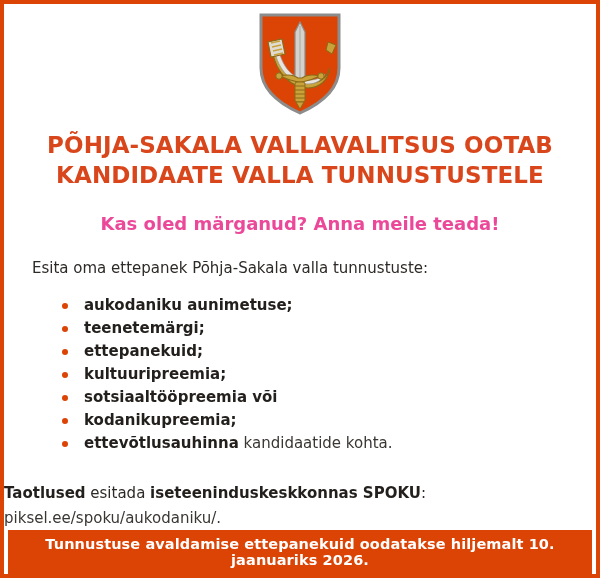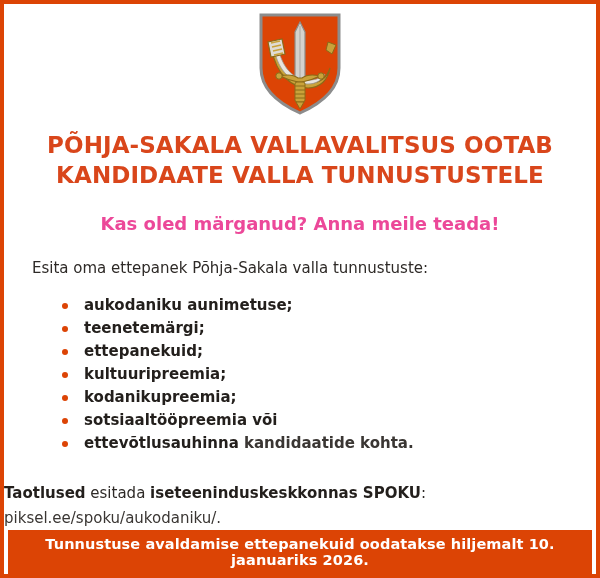--- a/index.html
+++ b/index.html
@@ -92,21 +92,21 @@
     width: 6px;
     height: 6px;
     border-radius: 50%;
     background: #dc4405;
   }
   .bullets li .b {
     font-weight: bold;
     color: #231f1c;
   }
   .bullets li .r {
-    font-weight: bold;
+    font-weight: normal;
     color: #3a3633;
   }
 
   
   .apply {
     margin: 26px 0 0 0;
     text-align: left;
     color: #2e2a27;
     font-size: 15px;
     line-height: 25px;
@@ -192,24 +192,24 @@
     <li>
       <span class="dot"></span><span class="b">teenetemärgi;</span><span class="r"></span>
     </li>
     <li>
       <span class="dot"></span><span class="b">ettepanekuid;</span><span class="r"></span>
     </li>
     <li>
       <span class="dot"></span><span class="b">kultuuripreemia;</span><span class="r"></span>
     </li>
     <li>
+      <span class="dot"></span><span class="b">sotsiaaltööpreemia või</span><span class="r"></span>
+    </li>
+    <li>
       <span class="dot"></span><span class="b">kodanikupreemia;</span><span class="r"></span>
-    </li>
-    <li>
-      <span class="dot"></span><span class="b">sotsiaaltööpreemia või</span><span class="r"></span>
     </li>
     <li>
       <span class="dot"></span><span class="b">ettevõtlusauhinna</span><span class="r"> kandidaatide kohta.</span>
     </li>
   </ul>
 
   <p class="apply">
     <span class="b">Taotlused</span><span> esitada </span><span class="b">iseteeninduskeskkonnas SPOKU</span><span>:</span>
     <span class="url">piksel.ee/spoku/aukodaniku/.</span>
   </p>

